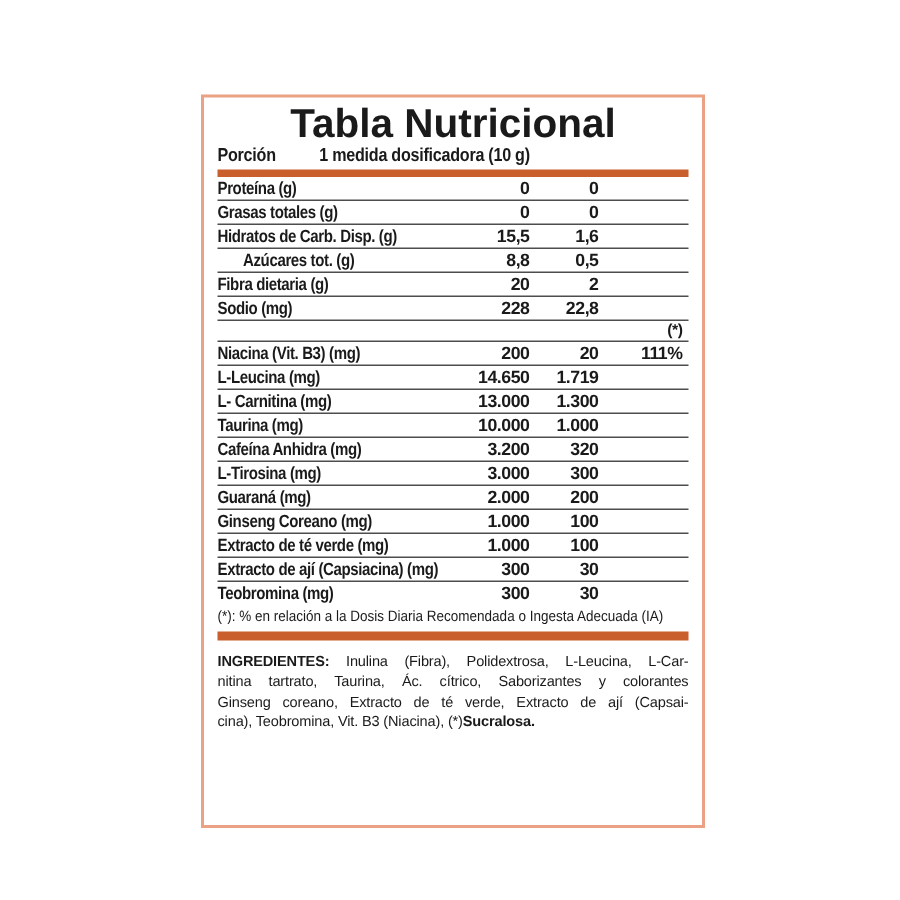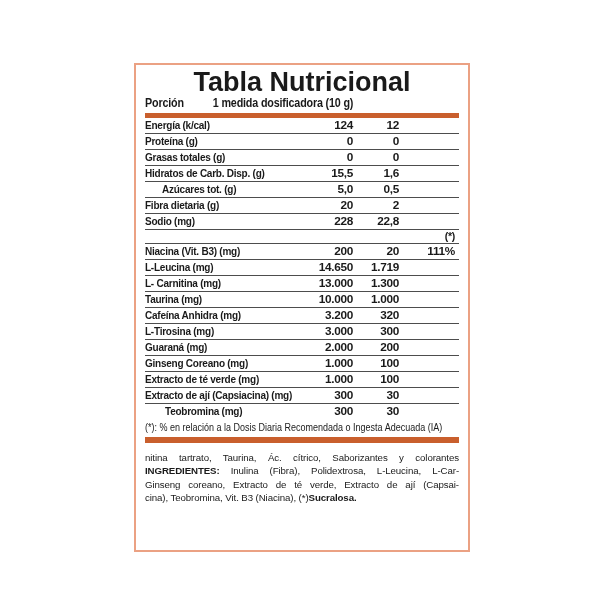--- a/index.html
+++ b/index.html
@@ -30,21 +30,21 @@
   .bar { height:5px; background:#C95F2D; margin-top:3px; }
   .bar.bottom { height:6px; margin-top:3px; }
 
   .row {
     position:relative; height:16px; line-height:15px;
     border-bottom:1px solid #4D4D4D;
     font-weight:bold; font-size:11.8px; letter-spacing:-0.3px;
   }
   .row.head   { height:19px; line-height:18px; }
   .row.marker { height:14px; line-height:13px; font-size:10.5px; }
-  .row.last   { border-bottom:none;margin-left:20px; }
+  .row.last   { border-bottom:none; }
 
   .c0 { display:inline-block; transform:scaleX(0.85); transform-origin:0 50%;
         white-space:nowrap; }
   .c0.indent { padding-left:20px; }
   .c1,.c2,.c3 { position:absolute; top:0; white-space:nowrap; }
   .c1 { right:106px; }
   .c2 { right:60px; }
   .c3 { right:4px; }
 
   .footnote { font-size:10px; line-height:13px; margin-top:1px; white-space:nowrap;
@@ -70,25 +70,24 @@
     <div class="kv">
       <span class="k">Porción</span>
       <span class="v">1 medida dosificadora (10 g)</span>
     </div>
 
 
     <div class="bar"></div>
 
     <div class="tbl">
       <div id="rows">
-          <div class="row"><span class="c0">Energía (k/cal)</span><span class="c1">124</span><span class="c2">12</span><span class="c3"></span></div>
           <div class="row"><span class="c0">Proteína (g)</span><span class="c1">0</span><span class="c2">0</span><span class="c3"></span></div>
           <div class="row"><span class="c0">Grasas totales (g)</span><span class="c1">0</span><span class="c2">0</span><span class="c3"></span></div>
           <div class="row"><span class="c0">Hidratos de Carb. Disp. (g)</span><span class="c1">15,5</span><span class="c2">1,6</span><span class="c3"></span></div>
-          <div class="row"><span class="c0 indent">Azúcares tot. (g)</span><span class="c1">5,0</span><span class="c2">0,5</span><span class="c3"></span></div>
+          <div class="row"><span class="c0 indent">Azúcares tot. (g)</span><span class="c1">8,8</span><span class="c2">0,5</span><span class="c3"></span></div>
           <div class="row"><span class="c0">Fibra dietaria (g)</span><span class="c1">20</span><span class="c2">2</span><span class="c3"></span></div>
           <div class="row"><span class="c0">Sodio (mg)</span><span class="c1">228</span><span class="c2">22,8</span><span class="c3"></span></div>
           <div class="row marker"><span class="c0"></span><span class="c1"></span><span class="c2"></span><span class="c3">(*)</span></div>
           <div class="row"><span class="c0">Niacina (Vit. B3) (mg)</span><span class="c1">200</span><span class="c2">20</span><span class="c3">111%</span></div>
           <div class="row"><span class="c0">L-Leucina (mg)</span><span class="c1">14.650</span><span class="c2">1.719</span><span class="c3"></span></div>
           <div class="row"><span class="c0">L- Carnitina (mg)</span><span class="c1">13.000</span><span class="c2">1.300</span><span class="c3"></span></div>
           <div class="row"><span class="c0">Taurina (mg)</span><span class="c1">10.000</span><span class="c2">1.000</span><span class="c3"></span></div>
           <div class="row"><span class="c0">Cafeína Anhidra (mg)</span><span class="c1">3.200</span><span class="c2">320</span><span class="c3"></span></div>
           <div class="row"><span class="c0">L-Tirosina (mg)</span><span class="c1">3.000</span><span class="c2">300</span><span class="c3"></span></div>
           <div class="row"><span class="c0">Guaraná (mg)</span><span class="c1">2.000</span><span class="c2">200</span><span class="c3"></span></div>
@@ -99,20 +98,20 @@
         </div>
     </div>
 
     <div class="footnote">
       <span class="fit">(*): % en relación a la Dosis Diaria Recomendada o Ingesta Adecuada (IA)</span>
     </div>
 
     <div class="bar bottom"></div>
 
     <div class="ingredients" id="ingredients">
+        <div class="ing-line"><span class="b">INGREDIENTES: </span><span>Inulina (Fibra), Polidextrosa, L-Leucina, L-Car-</span></div>
         <div class="ing-line"><span>nitina tartrato, Taurina, Ác. cítrico, Saborizantes y colorantes</span></div>
-        <div class="ing-line"><span class="b">INGREDIENTES: </span><span>Inulina (Fibra), Polidextrosa, L-Leucina, L-Car-</span></div>
         <div class="ing-line"><span>Ginseng coreano, Extracto de té verde, Extracto de ají (Capsai-</span></div>
         <div class="ing-line last"><span>cina), Teobromina, Vit. B3 (Niacina), (*)</span><span class="b">Sucralosa.</span></div>
       </div>
 
   </div>
 </div>
 
 </body></html>

